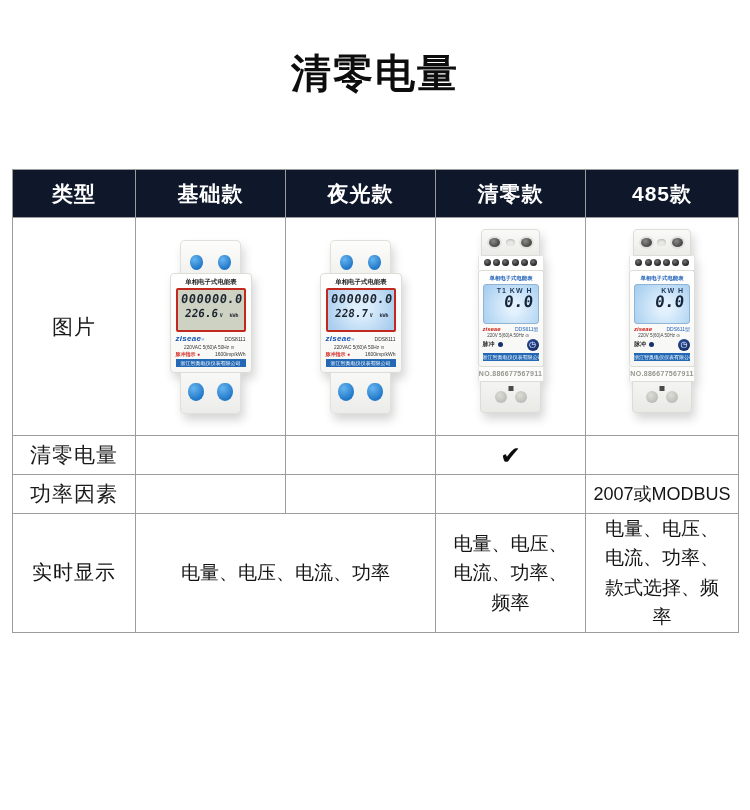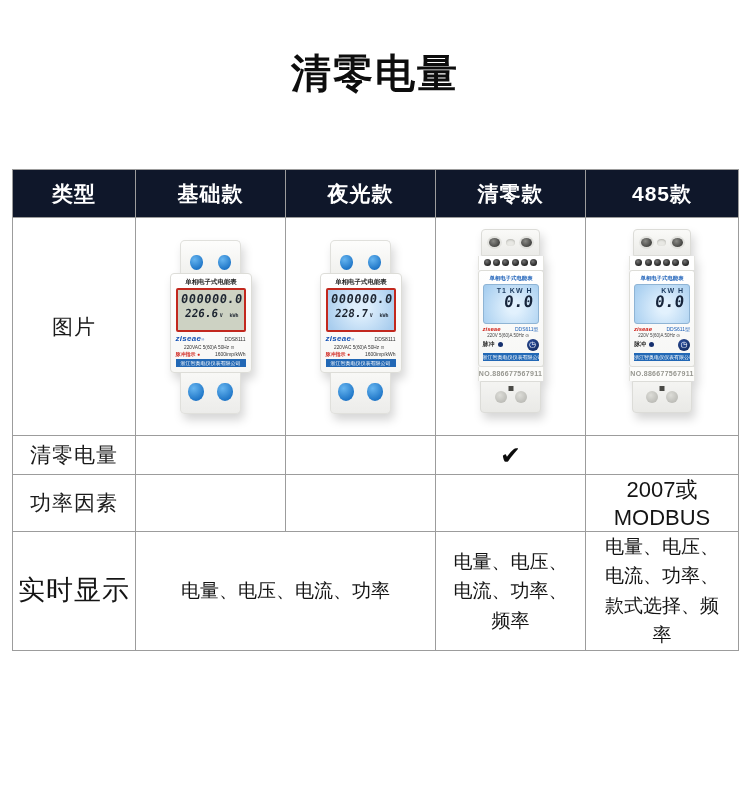--- a/index.html
+++ b/index.html
@@ -12,23 +12,23 @@
   
   table.cmp { border-collapse:collapse; table-layout:fixed; width:726px; margin:68px 12px 0 12px; }
   .cmp td, .cmp th { border:1px solid #9c9c9c; text-align:center; vertical-align:middle; padding:0; }
   .cmp th { background:#0f172a; color:#ffffff; font-size:21px; font-weight:700; height:48px; letter-spacing:1px; }
   .col-type { width:123px; } .col-a{width:150px;} .col-b{width:150px;} .col-c{width:150px;} .col-d{width:153px;}
 
   tr.row-image td { height:218px; }
   tr.row-feat td { height:39px; }
   td.row-label { font-size:21px; color:#1b1b1b; font-weight:500; letter-spacing:1px; }
   td.cell-check { font-size:25px; font-weight:700; color:#0c0c0c; }
-  td.cell-proto { font-size:22px; color:#141414; }
+  td.cell-proto { font-size:18px; color:#141414; }
   tr.row-realtime td { height:116px; font-size:19px; line-height:1.55; color:#141414; }
-  tr.row-realtime td.row-label { font-size:27px; }
+  tr.row-realtime td.row-label { font-size:20px; }
   tr.row-realtime td .wrap { display:inline-block; padding:0 10px; }
 
   
   .meterA { width:82px; height:174px; margin:0 auto; position:relative; filter:drop-shadow(3px 6px 5px rgba(0,0,0,0.16)); }
   .ma-top { width:74%; height:33px; margin:0 auto; background:linear-gradient(#fdfdfc,#f1f1ee); border:1px solid #e0e0dc; border-bottom:none; border-radius:5px 5px 0 0; position:relative; }
   .ma-bot { width:74%; height:41px; margin:0 auto; background:linear-gradient(#f8f8f6,#ececea); border:1px solid #e0e0dc; border-top:none; border-radius:0 0 5px 5px; position:relative; }
   .screw { position:absolute; border-radius:50% 50% 55% 55%; background:radial-gradient(circle at 35% 30%, #66b5f0, #1d74c6 75%); }
   .ma-top .screw { width:13px; height:15px; bottom:3px; }
   .ma-top .s1{ left:9px; } .ma-top .s2{ right:9px; }
   .ma-bot .screw { width:16px; height:18px; top:10px; }

